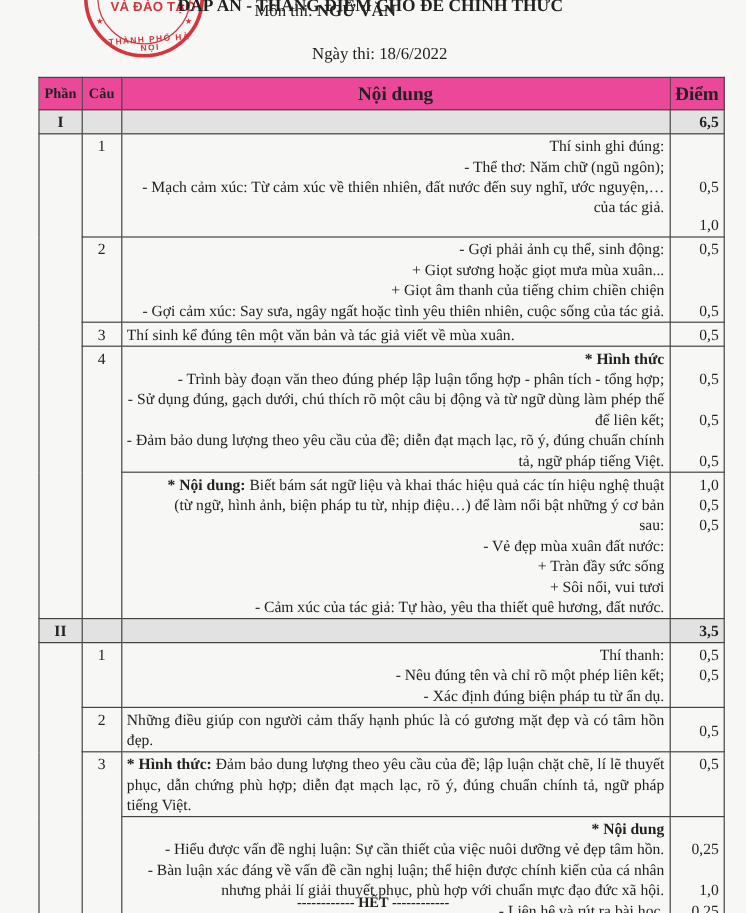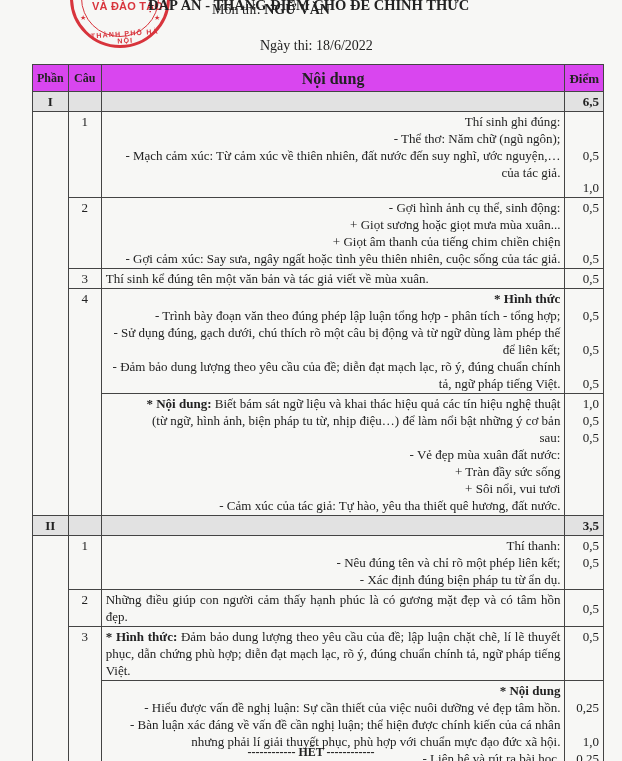--- a/index.html
+++ b/index.html
@@ -37,26 +37,26 @@
   .date { position:absolute; left:212px; top:38px; font-size:14px;margin-left:48px; }
 
   table.scores {
     position:absolute; left:32px; top:64px; width:572px;
     border-collapse:collapse; font-size:13px; line-height:17px;
   }
   table.scores td, table.scores th {
     border:1px solid #444; padding:1px 4px; vertical-align:top;
   }
   table.scores th {
-    background:#d946ef; font-weight:bold; height:24px; vertical-align:middle;
+    background:#ec4899; font-weight:bold; height:24px; vertical-align:middle;
   }
   th.col-phan { width:24px; font-size:12px; padding:0 2px; }
   th.col-cau { width:24px; font-size:12px; padding:0 2px; }
   th.col-noidung { font-size:16px; }
-  th.col-diem { width:28px; font-size:13px; padding:0 1px; }
+  th.col-diem { width:28px; font-size:16px; padding:0 1px; }
   tr.part-row td { background:#e2e2e2; font-weight:bold; height:17px; }
   td.center { text-align:center; vertical-align:middle; }
   td.score { text-align:right; vertical-align:bottom; padding-right:3px; }
   td.score div { height:17px; }
   td.content div { min-height:17px;text-align:right; }
   .indent { padding-left:20px; }
   .justify { text-align:justify;margin-left:32px; }
   tr.total-row td { background:#e2e2e2; font-weight:bold; height:18px; }
   .end { position:absolute; left:0; width:622px; top:745px; text-align:center; font-size:12px; font-weight:bold; }
 </style>
@@ -102,21 +102,21 @@
     <td class="score">
       <div style="height:34px"></div>
       <div>0,5</div>
       <div style="height:17px;margin-top:15px">1,0</div>
     </td>
   </tr>
 
   <tr>
     <td class="center">2</td>
     <td class="content">
-      <div>- Gợi hình ảnh cụ thể, sinh động:</div>
+      <div>- Gợi phải ảnh cụ thể, sinh động:</div>
       <div class="indent">+ Giọt sương hoặc giọt mưa mùa xuân...</div>
       <div class="indent">+ Giọt âm thanh của tiếng chim chiền chiện</div>
       <div>- Gợi cảm xúc: Say sưa, ngây ngất hoặc tình yêu thiên nhiên, cuộc sống của tác giả.</div>
     </td>
     <td class="score" style="vertical-align:top">
       <div>0,5</div>
       <div style="height:34px"></div>
       <div>0,5</div>
     </td>
   </tr>

